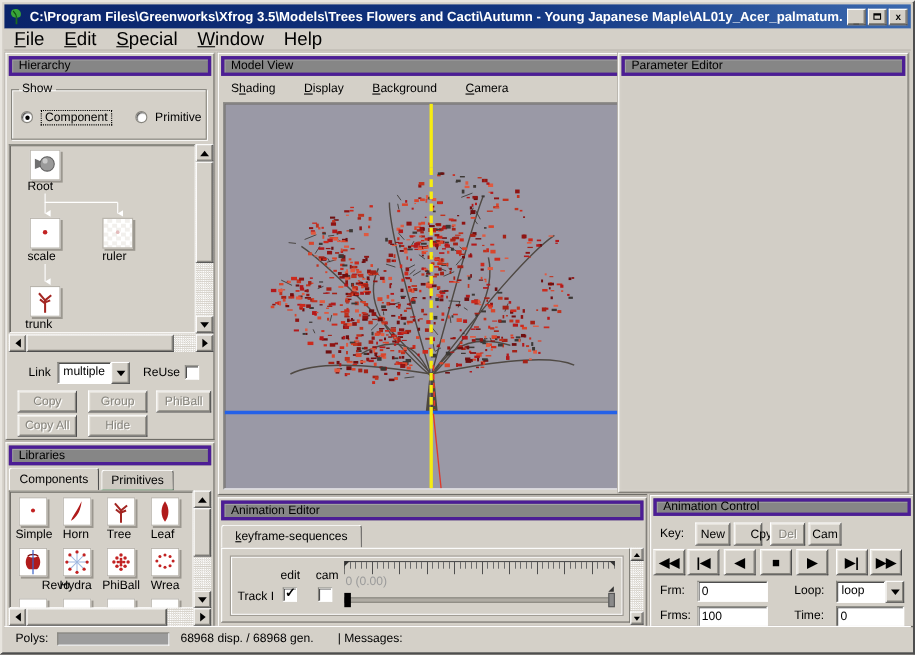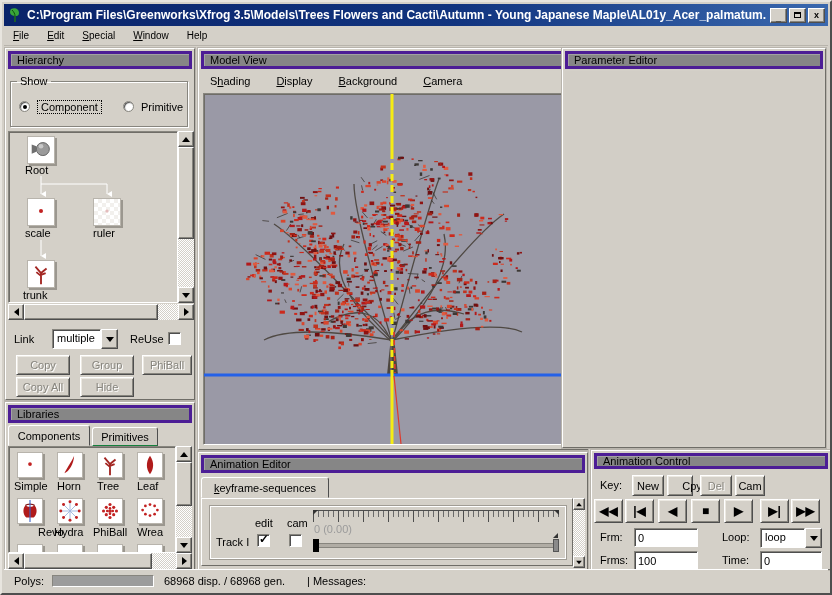--- a/index.html
+++ b/index.html
@@ -15,21 +15,21 @@
     letter-spacing:0px;}
   .winbtns{display:flex;gap:2px;margin-left:4px;}
   .wbtn{width:17px;height:15px;background:#d4d0c8;border:1px solid;
     border-color:#fff #4e4e4e #4e4e4e #fff;box-shadow:inset -1px -1px 0 #87857e;
     display:flex;align-items:center;justify-content:center;
     font-size:9px;font-weight:bold;color:#000;line-height:1;}
   .wbtn .maxbox{width:7px;height:6px;border:1px solid #000;border-top-width:2px;}
   .wbtn.min span{transform:translateY(3px);}
   
   .menubar{position:absolute;left:2px;top:24px;right:2px;height:20px;background:#d4d0c8;
-    display:flex;align-items:center;font-size:10px;border-bottom:1px solid #b8b4ac;}
+    display:flex;align-items:center;font-size:17px;border-bottom:1px solid #b8b4ac;}
   .menu-item{padding:3px 9px;color:#000;}
   .menu-item u{text-decoration:underline;}
   
   .panel{position:absolute;background:#d4d0c8;border:1px solid;
     border-color:#fff #6f6d67 #6f6d67 #fff;box-shadow:0 0 0 1px #b8b4ac;}
   .phead{position:absolute;left:2px;right:2px;top:2px;height:18px;background:#868686;
     border:3px solid #4c1d95;color:#000;font-size:11px;display:flex;align-items:center;
     padding:0 6px;box-shadow:inset 1px 1px 0 #a2a2a2;}
   .btn{background:#d4d0c8;border:1px solid;border-color:#fff #4e4e4e #4e4e4e #fff;
     box-shadow:inset 1px 1px 0 #ece9e2,inset -1px -1px 0 #87857e;
@@ -193,22 +193,22 @@
     <div class="sb-h" style="left:2px;top:255px;width:186px;">
       <div class="sb-btn" style="left:0;top:0;">
           <span class="tri left"></span>
         </div>
       <div class="sb-thumb" style="left:16px;top:0;width:134px;height:16px;"></div>
       <div class="sb-btn" style="left:170px;top:0;">
           <span class="tri right"></span>
         </div>
     </div>
 
-    <span class="lbl" style="left:8px;top:284px;">Link</span>
-    <div class="combo" style="left:46px;top:280px;width:66px;height:20px;">
+    <span class="lbl" style="left:20px;top:284px;">Link</span>
+    <div class="combo" style="left:46px;top:280px;width:66px;height:20px;text-align:center;">
       <div class="cfield">multiple</div>
       <div class="cbtn">
           <span class="tri down"></span>
         </div>
     </div>
     <span class="lbl" style="left:124px;top:284px;">ReUse</span>
     <span class="checkbox" style="position:absolute;left:162px;top:283px;"></span>
 
     <div class="btn disabled" style="position:absolute;left:10px;top:306px;width:54px;height:20px;">
         <span>Copy</span>

